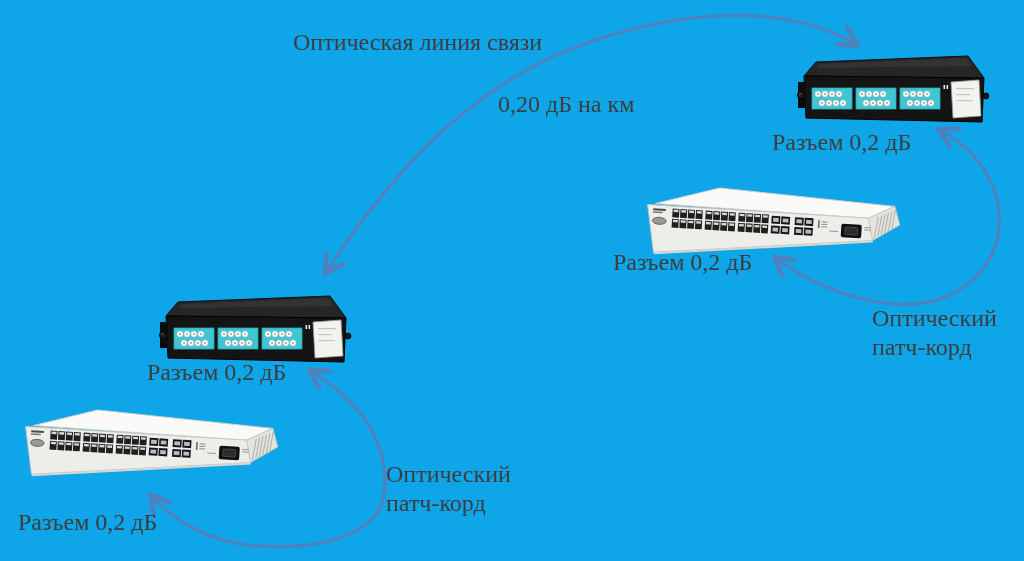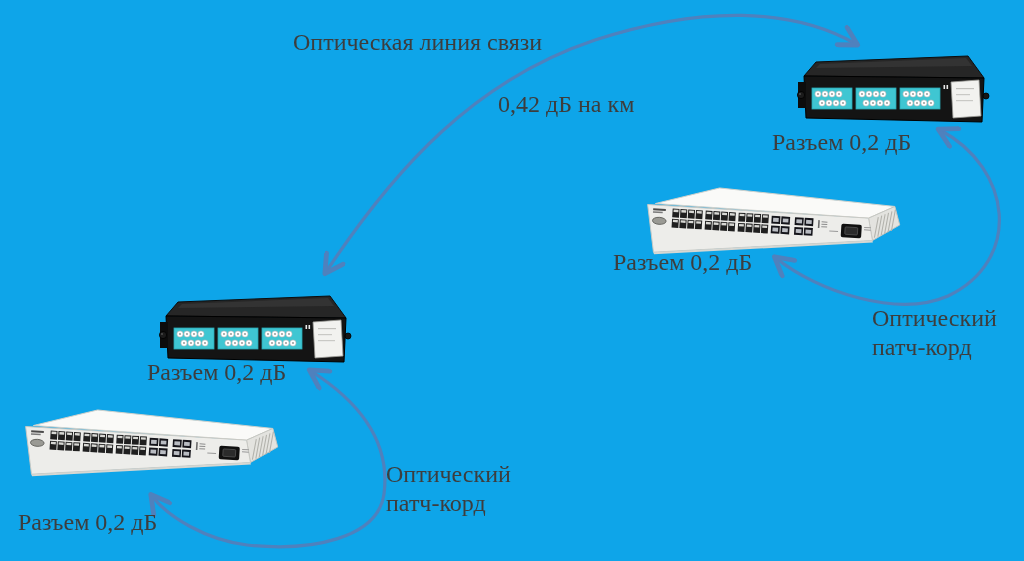--- a/index.html
+++ b/index.html
@@ -181,21 +181,21 @@
   <svg class="device" style="left:158px;top:288px" width="195" height="82" viewBox="0 0 195 82">
       <use href="#panel-shape"></use>
     </svg>
 
   <svg class="device" style="left:12px;top:400px" width="292" height="90" viewBox="0 0 300 92">
       <use href="#switch-shape"></use>
     </svg>
 
   <div class="lbl" style="left:293px;top:28px">Оптическая линия связи</div>
 
-  <div class="lbl" style="left:498px;top:90px">0,42 дБ на км</div>
+  <div class="lbl" style="left:498px;top:90px">0,20 дБ на км</div>
 
   <div class="lbl" style="left:772px;top:128px">Разъем 0,2 дБ</div>
 
   <div class="lbl" style="left:613px;top:248px">Разъем 0,2 дБ</div>
 
   <div class="lbl cord-lbl" style="left:872px;top:304px">
     <div>Оптический</div>
     <div>патч-корд</div>
   </div>
 

